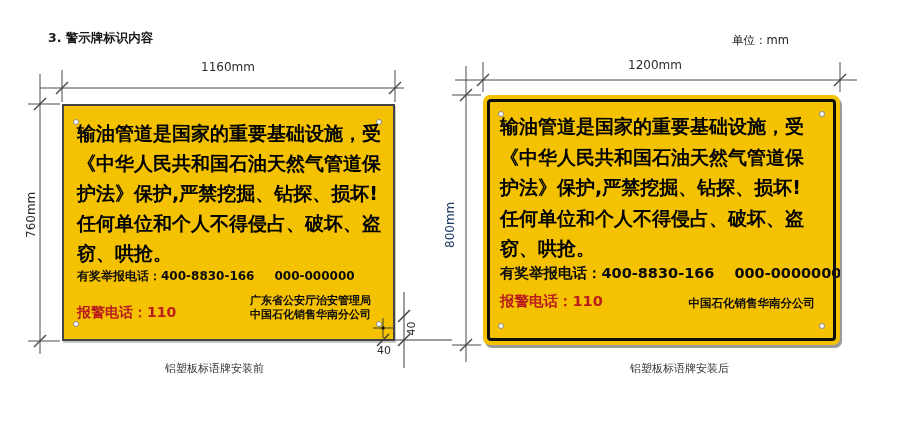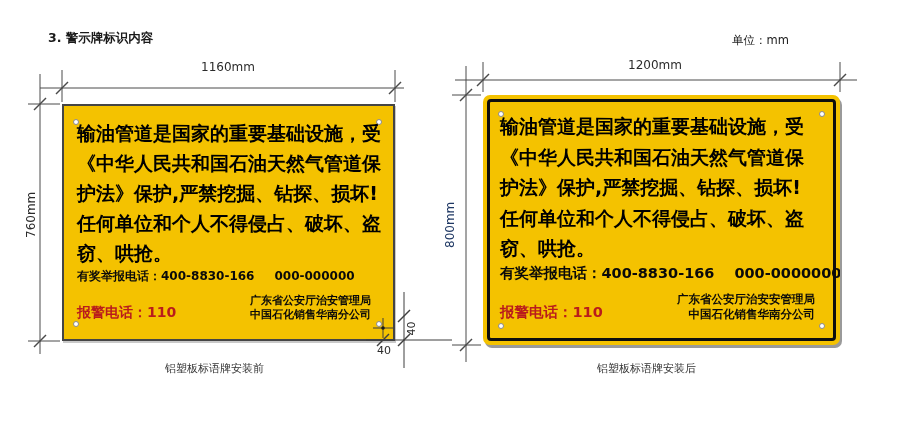--- a/index.html
+++ b/index.html
@@ -8,21 +8,21 @@
     font-family:"DejaVu Sans","Liberation Sans",sans-serif;
     overflow:hidden;
   }
   .abs{position:absolute;}
 
   
   .doc-title{left:48px;top:30px;font-size:12.5px;font-weight:bold;color:#1a1a1a;}
   .unit-label{left:732px;top:33px;font-size:11.5px;color:#1a1a1a;}
   .caption{font-size:11px;color:#333;}
   .caption.before{left:165px;top:361px;}
-  .caption.after{left:597px;top:361px;}
+  .caption.after{left:630px;top:361px;}
 
   
   .dim-label{font-size:12px;color:#2b2b2b;text-align:center;}
   .dim-w1{left:193px;top:60px;width:70px;}
   .dim-w2{left:620px;top:58px;width:70px;}
   .dim-rot{transform:rotate(-90deg);}
   .dim-h1{left:8px;top:208px;width:46px;height:14px;}
   .dim-h2{left:427px;top:218px;width:46px;height:14px;color:#1F3864;}
   .dim-small{font-size:11px;color:#2b2b2b;}
   .dim-40h{left:377px;top:344px;}
@@ -130,21 +130,20 @@
       <div class="sign-line">《中华人民共和国石油天然气管道保</div>
       <div class="sign-line">护法》保护,严禁挖掘、钻探、损坏!</div>
       <div class="sign-line">任何单位和个人不得侵占、破坏、盗</div>
       <div class="sign-line">窃、哄抢。</div>
       <div class="phone-row">
         <span>有奖举报电话：400-8830-166</span><span class="phone-alt">000-0000000</span>
       </div>
       <div class="bottom-row">
         <div class="police">报警电话：110</div>
         <div class="org">
-          <div>广东省公安厅治安安管理局</div>
           <div>中国石化销售华南分公司</div>
         </div>
       </div>
     </div>
   </div>
 </div>
 
 <div class="abs caption before label">铝塑板标语牌安装前</div>
 <div class="abs caption after label">铝塑板标语牌安装后</div>
 

